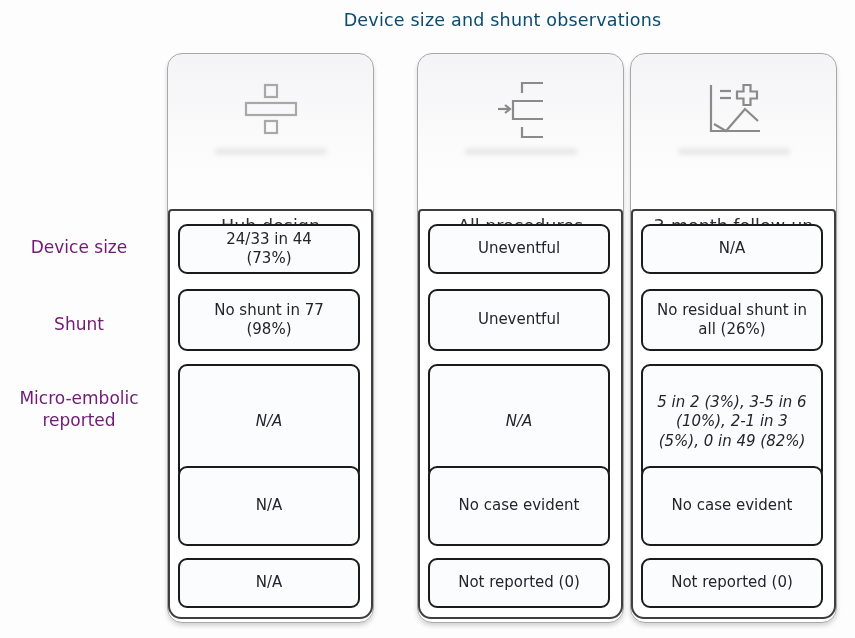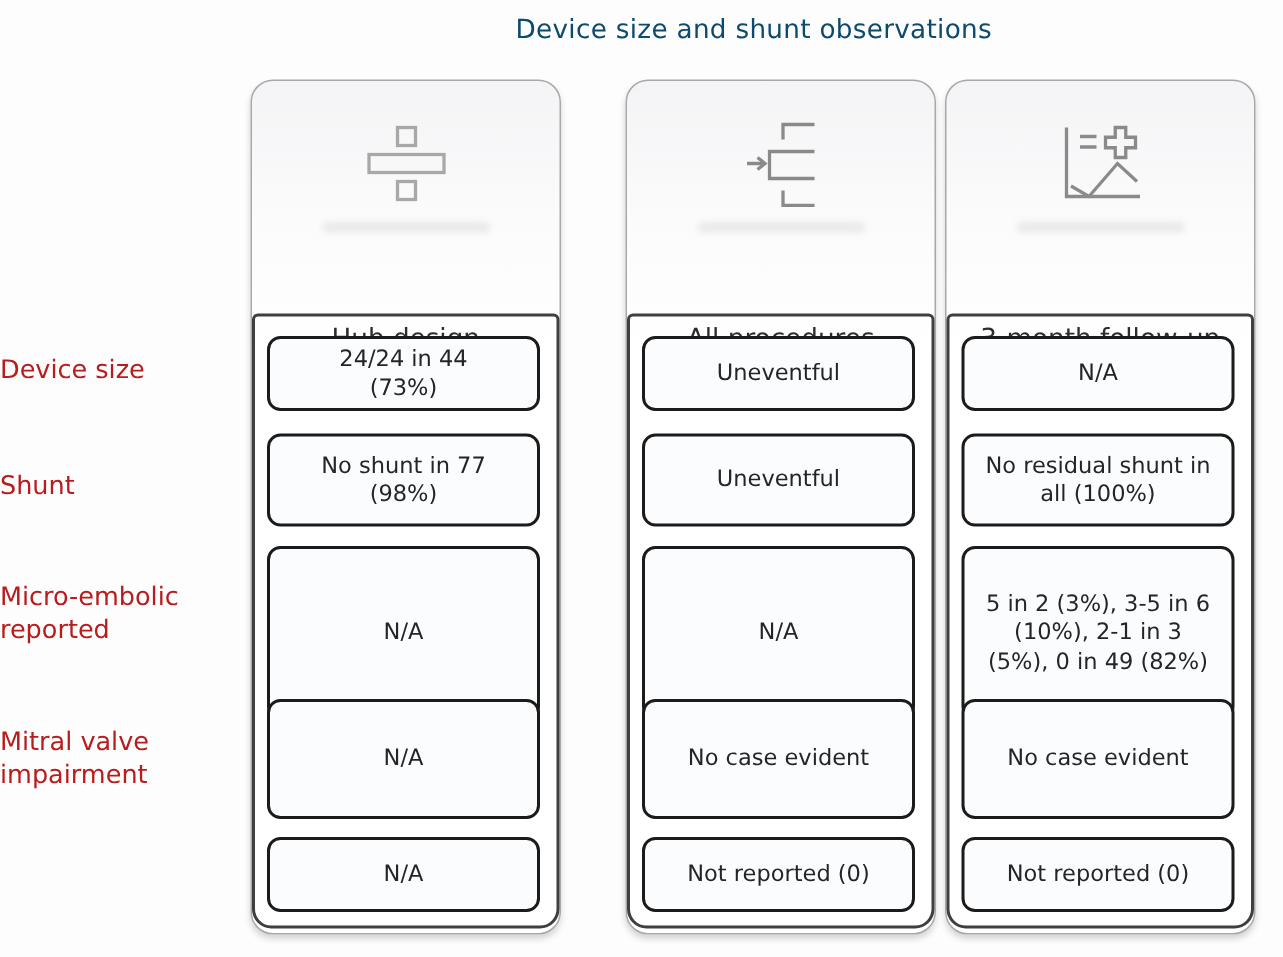--- a/index.html
+++ b/index.html
@@ -5,22 +5,22 @@
   html,body { margin:0; padding:0; background:#ffffff; }
   .stage {
     position:relative; width:855px; height:638px; overflow:hidden;
     background:#fdfdfd; font-family:"DejaVu Sans","Liberation Sans",sans-serif;
   }
   .fig-title {
     position:absolute; left:167px; top:10px; width:671px;
     text-align:center; font-size:17.5px; color:#0c4a6e; letter-spacing:.2px;
   }
   .rlabel {
-    position:absolute; left:0; width:158px; text-align:left;
-    transform:translateY(-50%); font-size:17px; line-height:1.28; color:#b91c1c;
+    position:absolute; left:0; width:158px; text-align:center;
+    transform:translateY(-50%); font-size:17px; line-height:1.28; color:#701a75;
   }
   .rlabel.r1 { top:248px; } .rlabel.r2 { top:325px; } .rlabel.r3 { top:410px; }
   .rlabel.r4 { top:507px; } .rlabel.r5 { top:582px; }
   .card {
     position:absolute; top:53px; width:207px; height:570px; box-sizing:border-box;
     border:1.6px solid #a8a8a8; border-radius:15px;
     background:linear-gradient(180deg,#f4f4f6 0%, #fbfbfc 16%, #ffffff 32%);
     box-shadow:0 3px 4px rgba(0,0,0,0.16);
   }
   .card.c1 { left:167px; } .card.c2 { left:417px; } .card.c3 { left:630px; }
@@ -43,50 +43,49 @@
   .cell {
     position:absolute; left:10px; right:13px; box-sizing:border-box;
     border:2px solid #1b1b1b; border-radius:9px; background:#fbfcfd;
     display:flex; align-items:center; justify-content:center;
     text-align:center; font-size:15px; line-height:1.3; color:#232528;
   }
   .cell span { display:inline-block; max-width:152px; }
   .cell.narrow span { max-width:112px; }
   .cell.r1 { top:170px; height:50px; }
   .cell.r2 { top:235px; height:62px; }
-  .cell.r3 { top:310px; height:116px; }
+  .cell.r3 { top:310px; height:116px;font-style:italic; }
   .cell.r4 { top:412px; height:80px; }
   .cell.r5 { top:504px; height:50px; }
   svg.icon { display:block; }
 </style>
 </head>
 <body>
 
 <div class="stage">
 
   <div class="fig-title">Device size and shunt observations</div>
 
   <div class="rlabel r1">Device size</div>
   <div class="rlabel r2">Shunt</div>
   <div class="rlabel r3">Micro-embolic reported</div>
-  <div class="rlabel r4">Mitral valve impairment</div>
 
   <div class="card c1">
     <div class="icon-wrap">
       <svg class="icon" width="56" height="54" viewBox="0 0 56 54" fill="none" stroke="#a8a8a8" stroke-width="2.2">
         <rect x="22" y="3" width="12" height="12"></rect>
         <rect x="3" y="21" width="50" height="12"></rect>
         <rect x="22" y="39" width="12" height="12"></rect>
       </svg>
     </div>
     <div class="ghost"></div>
     <div class="col-label">Hub design</div>
     <div class="panel"></div>
     <div class="cell r1 narrow">
-        <span>24/24 in 44 (73%)</span>
+        <span>24/33 in 44 (73%)</span>
       </div>
     <div class="cell r2">
         <span>No shunt in 77 (98%)</span>
       </div>
     <div class="cell r3">
         <span>N/A</span>
       </div>
     <div class="cell r4">
         <span>N/A</span>
       </div>
@@ -135,21 +134,21 @@
         <path d="M8,41 L20,48 L39,26 L52,38"></path>
       </svg>
     </div>
     <div class="ghost"></div>
     <div class="col-label">3-month follow-up</div>
     <div class="panel"></div>
     <div class="cell r1">
         <span>N/A</span>
       </div>
     <div class="cell r2">
-        <span>No residual shunt in all (100%)</span>
+        <span>No residual shunt in all (26%)</span>
       </div>
     <div class="cell r3">
         <span>5 in 2 (3%), 3-5 in 6 (10%), 2-1 in 3 (5%), 0 in 49 (82%)</span>
       </div>
     <div class="cell r4">
         <span>No case evident</span>
       </div>
     <div class="cell r5">
         <span>Not reported (0)</span>
       </div>

